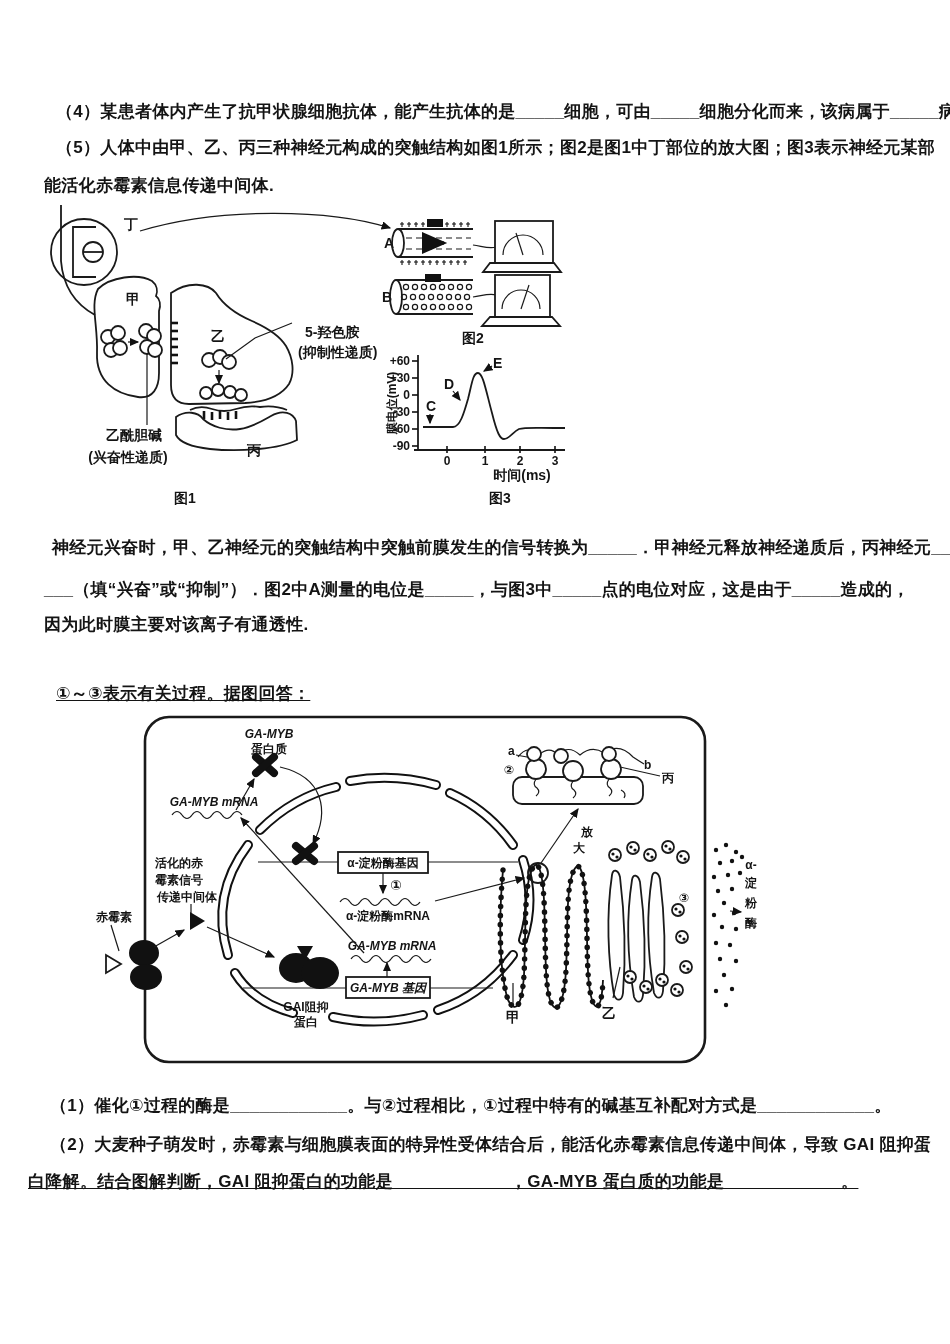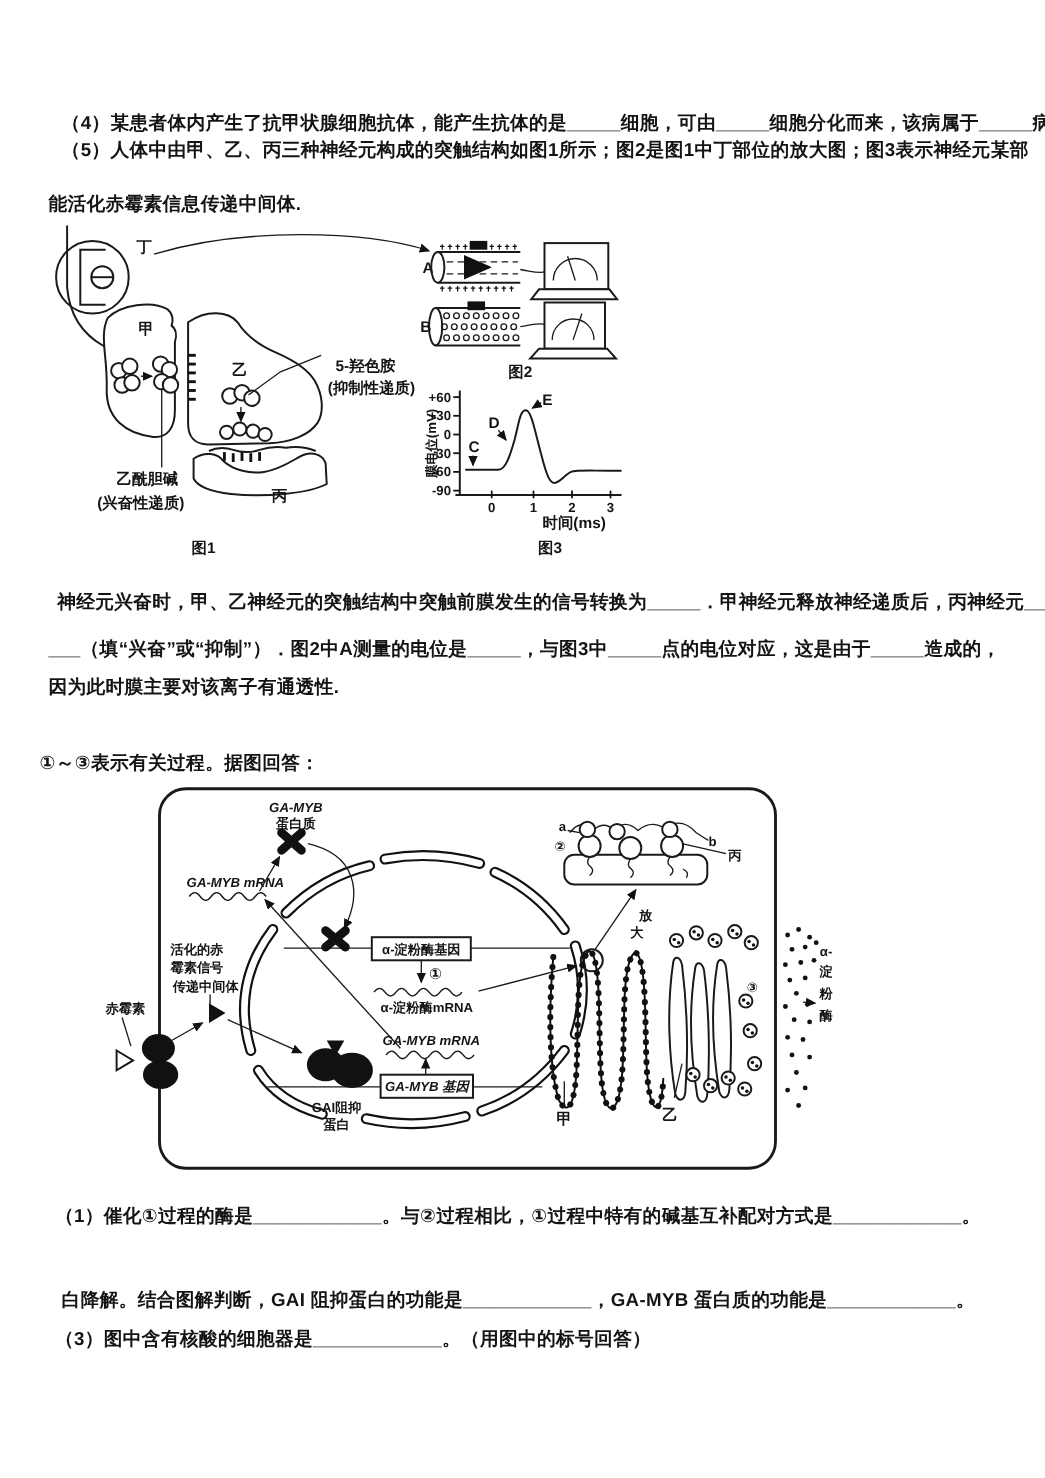--- a/index.html
+++ b/index.html
@@ -15,21 +15,21 @@
   .lbl{font-size:14px;font-weight:700;}
   .lbls{font-size:12px;font-weight:700;}
   .tick{font-size:12px;font-weight:700;}
 </style>
 </head>
 <body>
 
 <div id="page">
 
   <div class="tl" style="left:56px;top:100px;">（4）某患者体内产生了抗甲状腺细胞抗体，能产生抗体的是_____细胞，可由_____细胞分化而来，该病属于_____病。</div>
-  <div class="tl" style="left:56px;top:125px;">（5）人体中由甲、乙、丙三种神经元构成的突触结构如图1所示；图2是图1中丁部位的放大图；图3表示神经元某部</div>
+  <div class="tl" style="left:56px;top:136px;">（5）人体中由甲、乙、丙三种神经元构成的突触结构如图1所示；图2是图1中丁部位的放大图；图3表示神经元某部</div>
   <div class="tl" style="left:44px;top:174px;">能活化赤霉素信息传递中间体.</div>
 
   <div class="figwrap" style="left:40px;top:203px;width:540px;height:310px;">
   <svg width="540" height="310" viewBox="0 0 540 310">
     <defs>
       <marker id="m1" markerWidth="9" markerHeight="8" refX="7" refY="3.5" orient="auto">
         <path d="M0,0 L8,3.5 L0,7 Z" fill="#111"></path>
       </marker>
     </defs>
 
@@ -201,21 +201,21 @@
       <text x="356" y="200" class="lbls" text-anchor="middle" transform="rotate(-90 356 200)">膜电位(mV)</text>
       <text x="482" y="277" class="lbl" text-anchor="middle">时间(ms)</text>
       <text x="460" y="300" class="lbl" text-anchor="middle">图3</text>
     </g>
   </svg>
   </div>
 
   <div class="tl" style="left:52px;top:536px;">神经元兴奋时，甲、乙神经元的突触结构中突触前膜发生的信号转换为_____．甲神经元释放神经递质后，丙神经元__</div>
   <div class="tl" style="left:44px;top:578px;">___（填“兴奋”或“抑制”）．图2中A测量的电位是_____，与图3中_____点的电位对应，这是由于_____造成的，</div>
   <div class="tl" style="left:44px;top:613px;">因为此时膜主要对该离子有通透性.</div>
-  <div class="tl" style="left:36px;top:682px;">①～③表示有关过程。据图回答：</div>
+  <div class="tl" style="left:56px;top:682px;text-decoration:underline;">①～③表示有关过程。据图回答：</div>
 
   <div class="figwrap" style="left:40px;top:705px;width:700px;height:385px;margin-left:48px;">
   <svg width="700" height="385" viewBox="0 0 700 385">
     <defs>
       <marker id="m2" markerWidth="9" markerHeight="8" refX="7" refY="3.5" orient="auto">
         <path d="M0,0 L8,3.5 L0,7 Z" fill="#111"></path>
       </marker>
     </defs>
 
     <rect x="57" y="12" width="560" height="345" rx="24" fill="none" stroke="#1a1a1a" stroke-width="2.6"></rect>
@@ -418,16 +418,16 @@
     <g>
       <text x="663" y="164" class="lbls" text-anchor="middle">α-</text>
       <text x="663" y="182" class="lbls" text-anchor="middle">淀</text>
       <text x="663" y="202" class="lbls" text-anchor="middle">粉</text>
       <text x="663" y="222" class="lbls" text-anchor="middle">酶</text>
     </g>
   </svg>
   </div>
 
   <div class="tl" style="left:50px;top:1094px;">（1）催化①过程的酶是____________。与②过程相比，①过程中特有的碱基互补配对方式是____________。</div>
-  <div class="tl" style="left:56px;top:1170px;">白降解。结合图解判断，GAI 阻抑蛋白的功能是____________，GA-MYB 蛋白质的功能是____________。</div>
-  <div class="tl" style="left:50px;top:1206px;">（3）图中含有核酸的细胞器是____________。（用图中的标号回答）</div>
+  <div class="tl" style="left:50px;top:1133px;">（2）大麦种子萌发时，赤霉素与细胞膜表面的特异性受体结合后，能活化赤霉素信息传递中间体，导致 GAI 阻抑蛋</div>
+  <div class="tl" style="left:28px;top:1170px;text-decoration:underline;">白降解。结合图解判断，GAI 阻抑蛋白的功能是____________，GA-MYB 蛋白质的功能是____________。</div>
 
 </div>
 
 </body></html>

